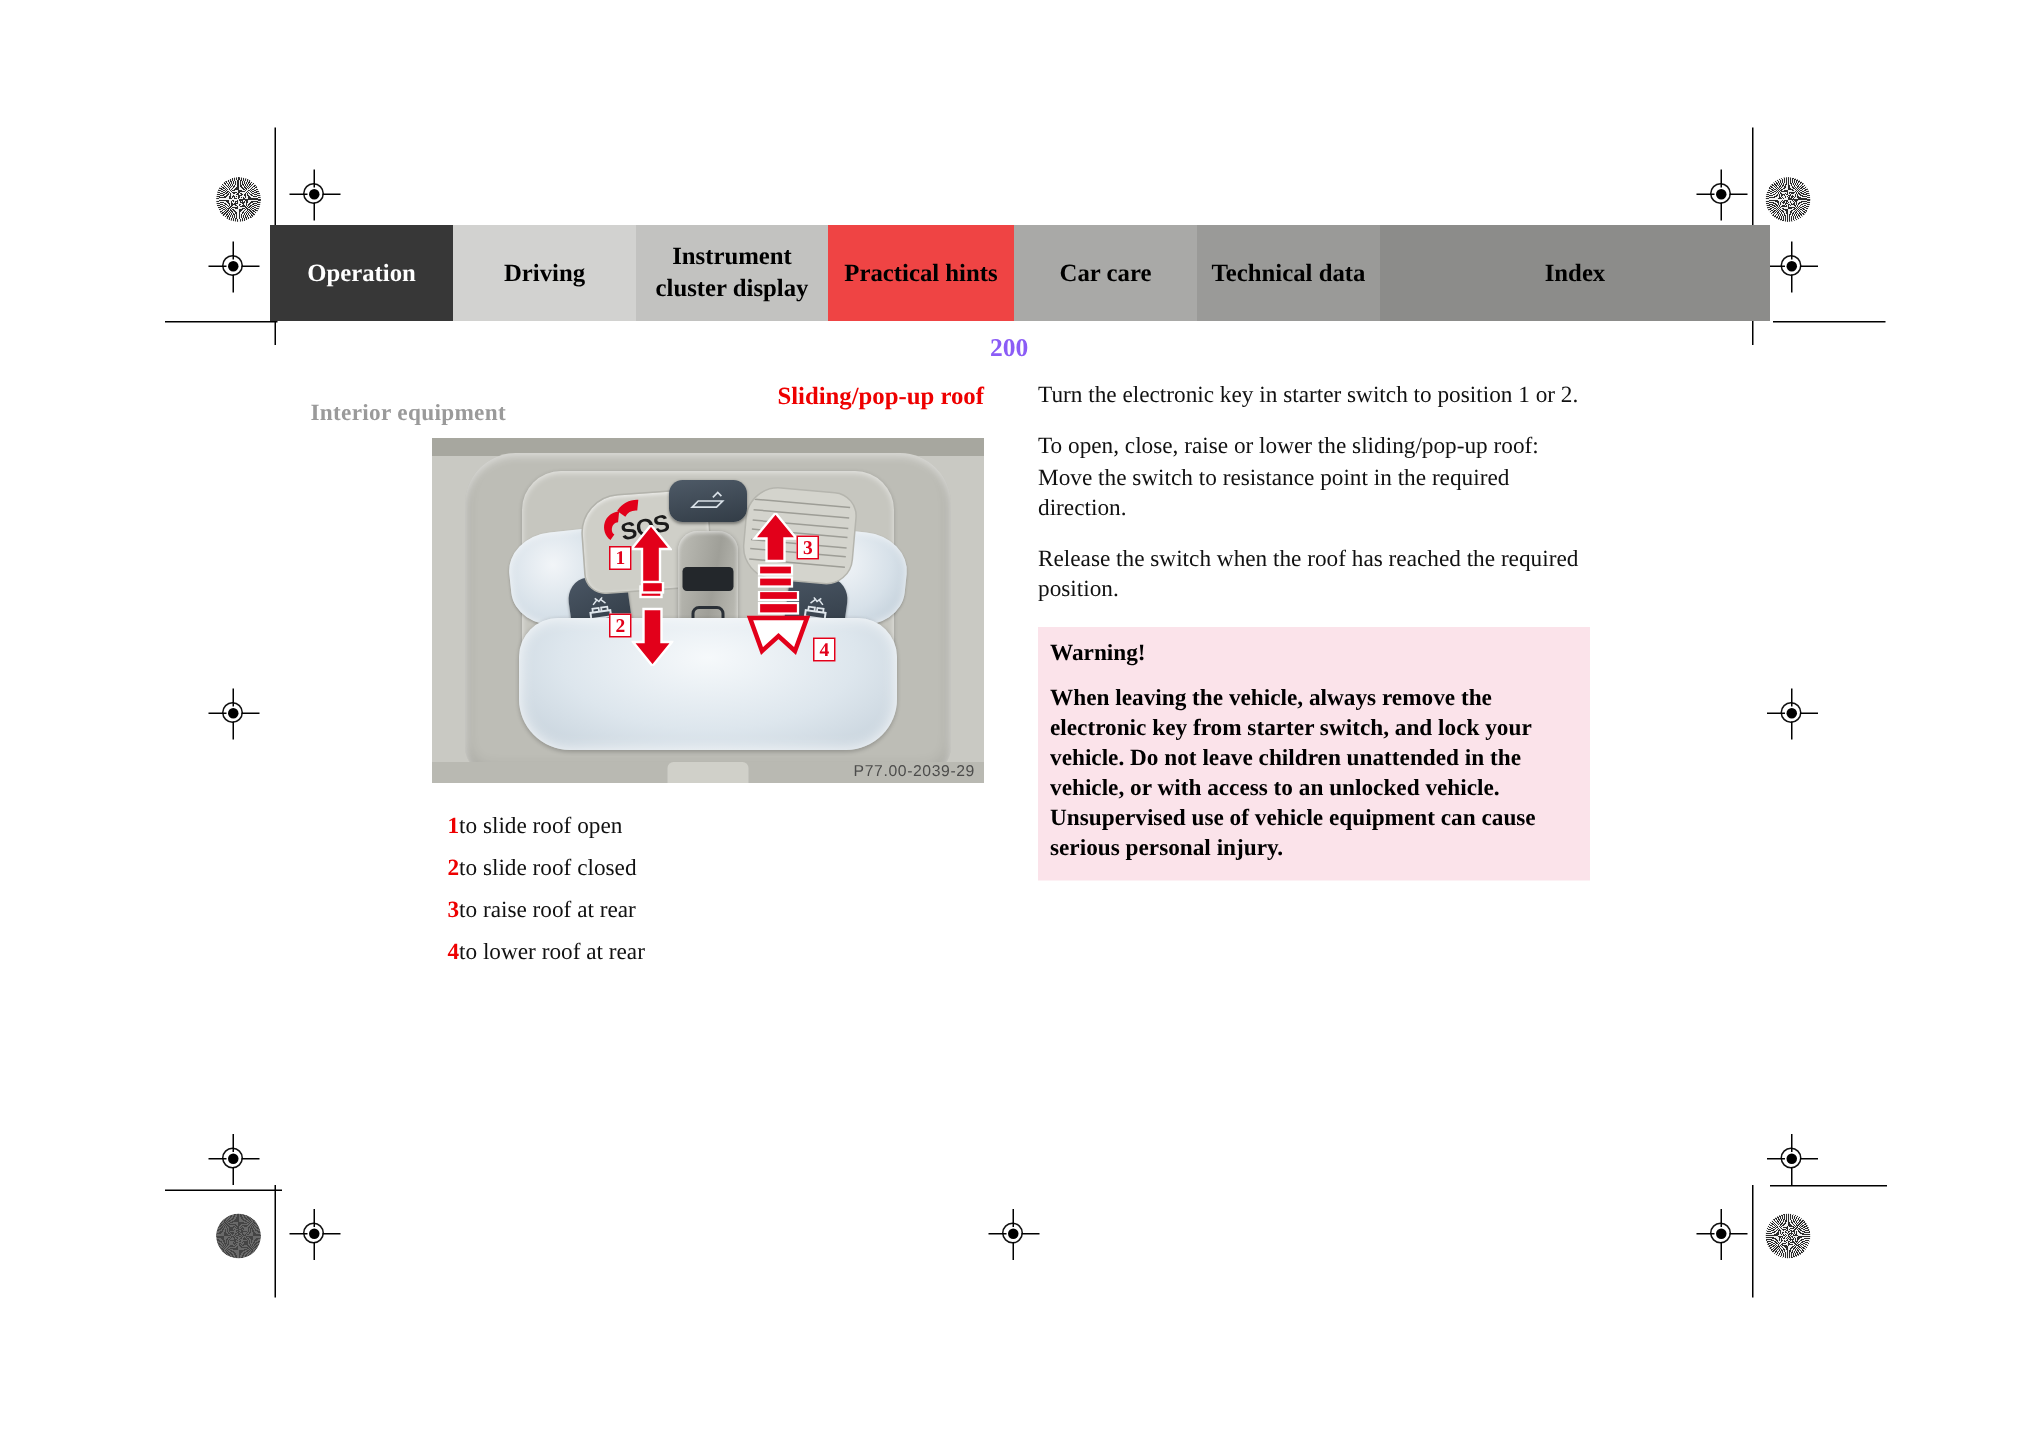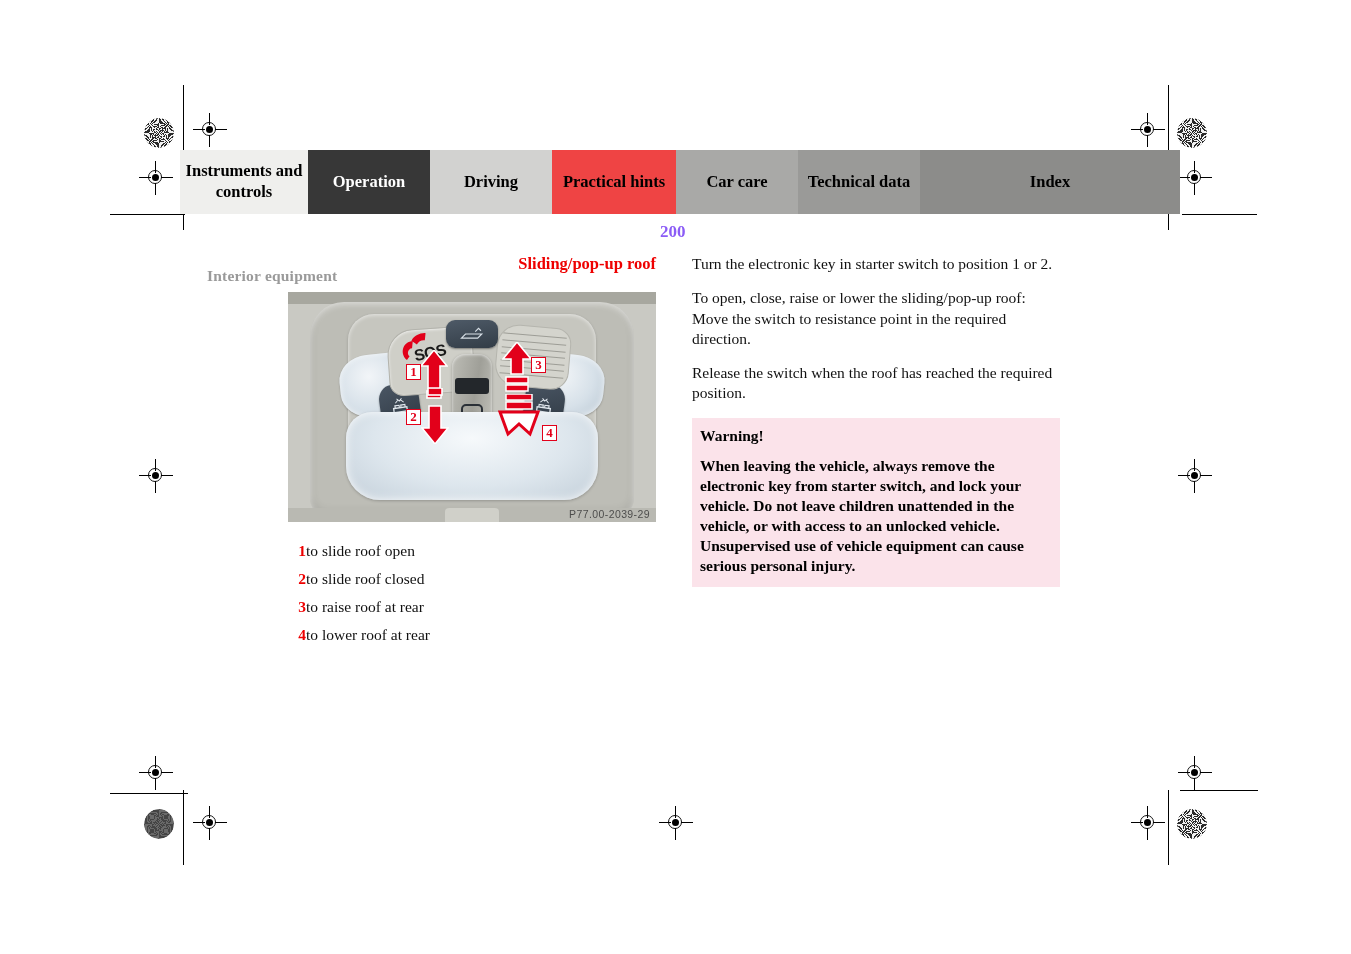--- a/index.html
+++ b/index.html
@@ -497,28 +497,28 @@
     <div class="sb-core"></div>
   </div>
 <div class="starburst" style="left:1177px; top:118px;">
     <div class="sb-core"></div>
   </div>
 <div class="starburst" style="left:1177px; top:809px;">
     <div class="sb-core"></div>
   </div>
 
 <nav class="tabbar">
-  <div class="tab" style="flex:0 0 128px; background:#efefed;">
-    <span>Instruments and controls</span>
-  </div>
   <div class="tab active" style="flex:0 0 122px; background:#373737;">
     <span>Operation</span>
   </div>
   <div class="tab" style="flex:0 0 122px; background:#d2d2d0;">
     <span>Driving</span>
+  </div>
+  <div class="tab" style="flex:0 0 128px; background:#c2c2c0;">
+    <span>Instrument cluster display</span>
   </div>
   <div class="tab" style="flex:0 0 124px; background:#ef4444;">
     <span>Practical hints</span>
   </div>
   <div class="tab" style="flex:0 0 122px; background:#a9a9a7;">
     <span>Car care</span>
   </div>
   <div class="tab" style="flex:0 0 122px; background:#9a9a98;">
     <span>Technical data</span>
   </div>

